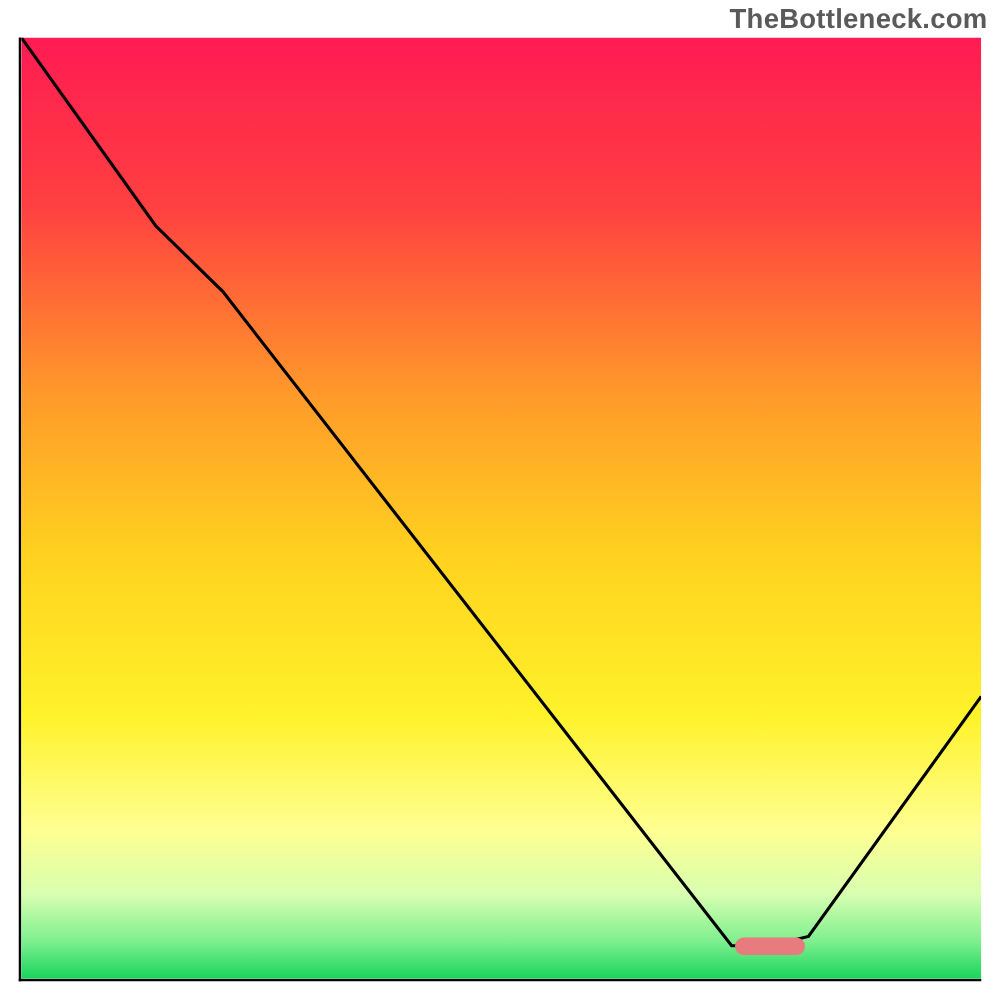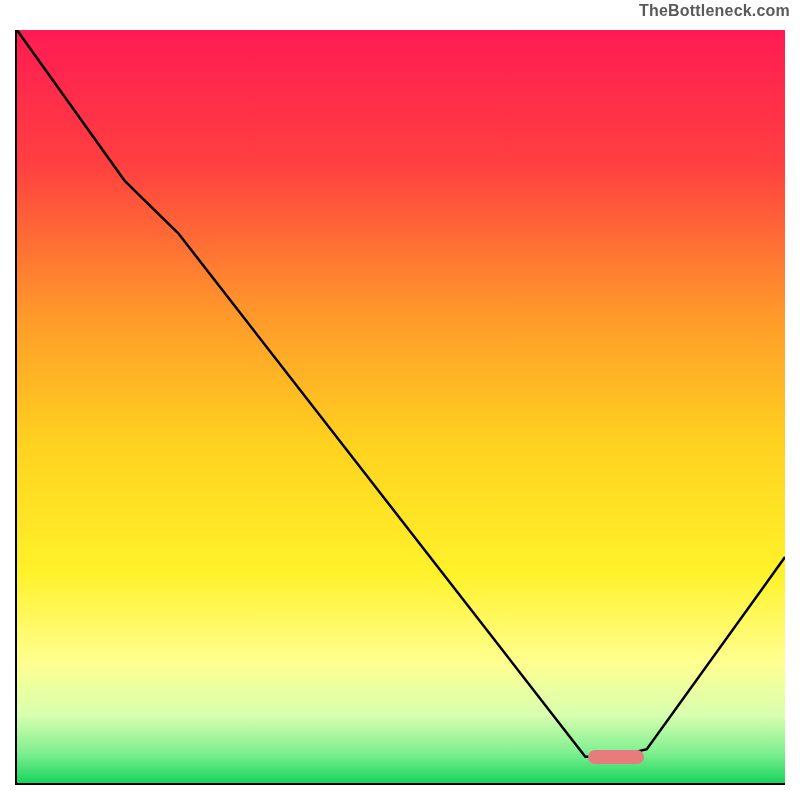--- a/index.html
+++ b/index.html
@@ -13,21 +13,21 @@
   .container {
     position: relative;
     width: 800px;
     height: 800px;
   }
   .watermark {
     position: absolute;
     top: 2px;
     right: 10px;
     color: #5a5a5a;
-    font-size: 16px;
+    font-size: 22px;
     font-weight: 600;
     letter-spacing: 0.2px;
   }
   .plot {
     position: absolute;
     left: 15px;
     top: 30px;
     width: 770px;
     height: 755px;
     border-left: 2.5px solid #000;

